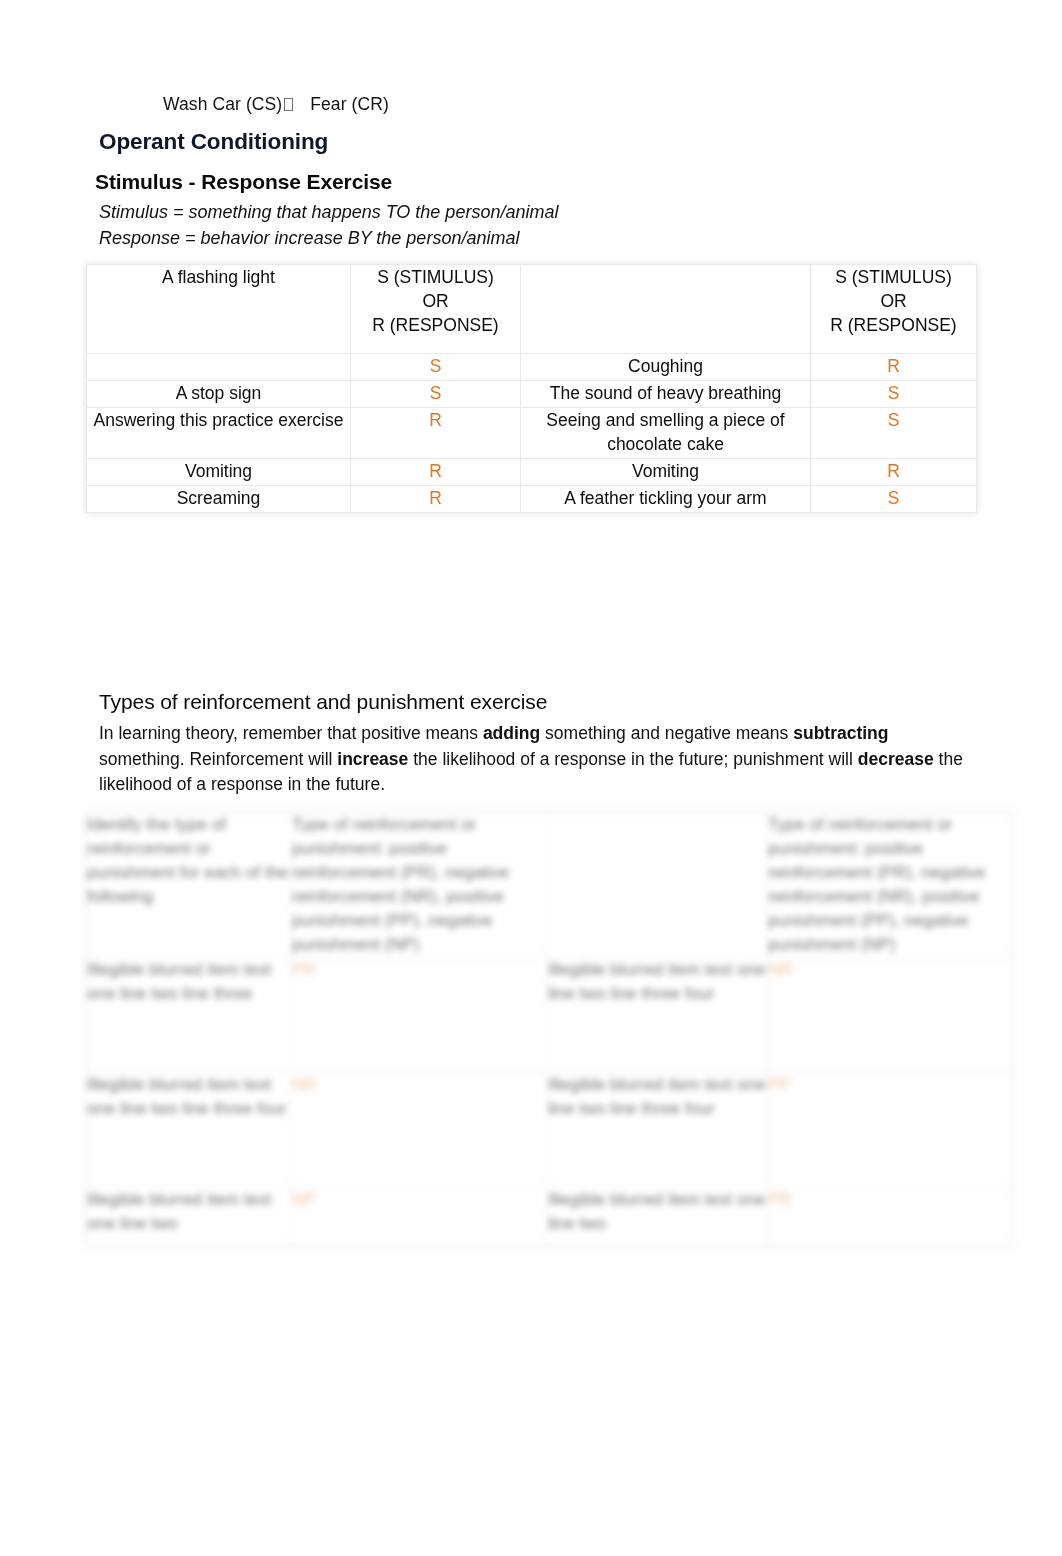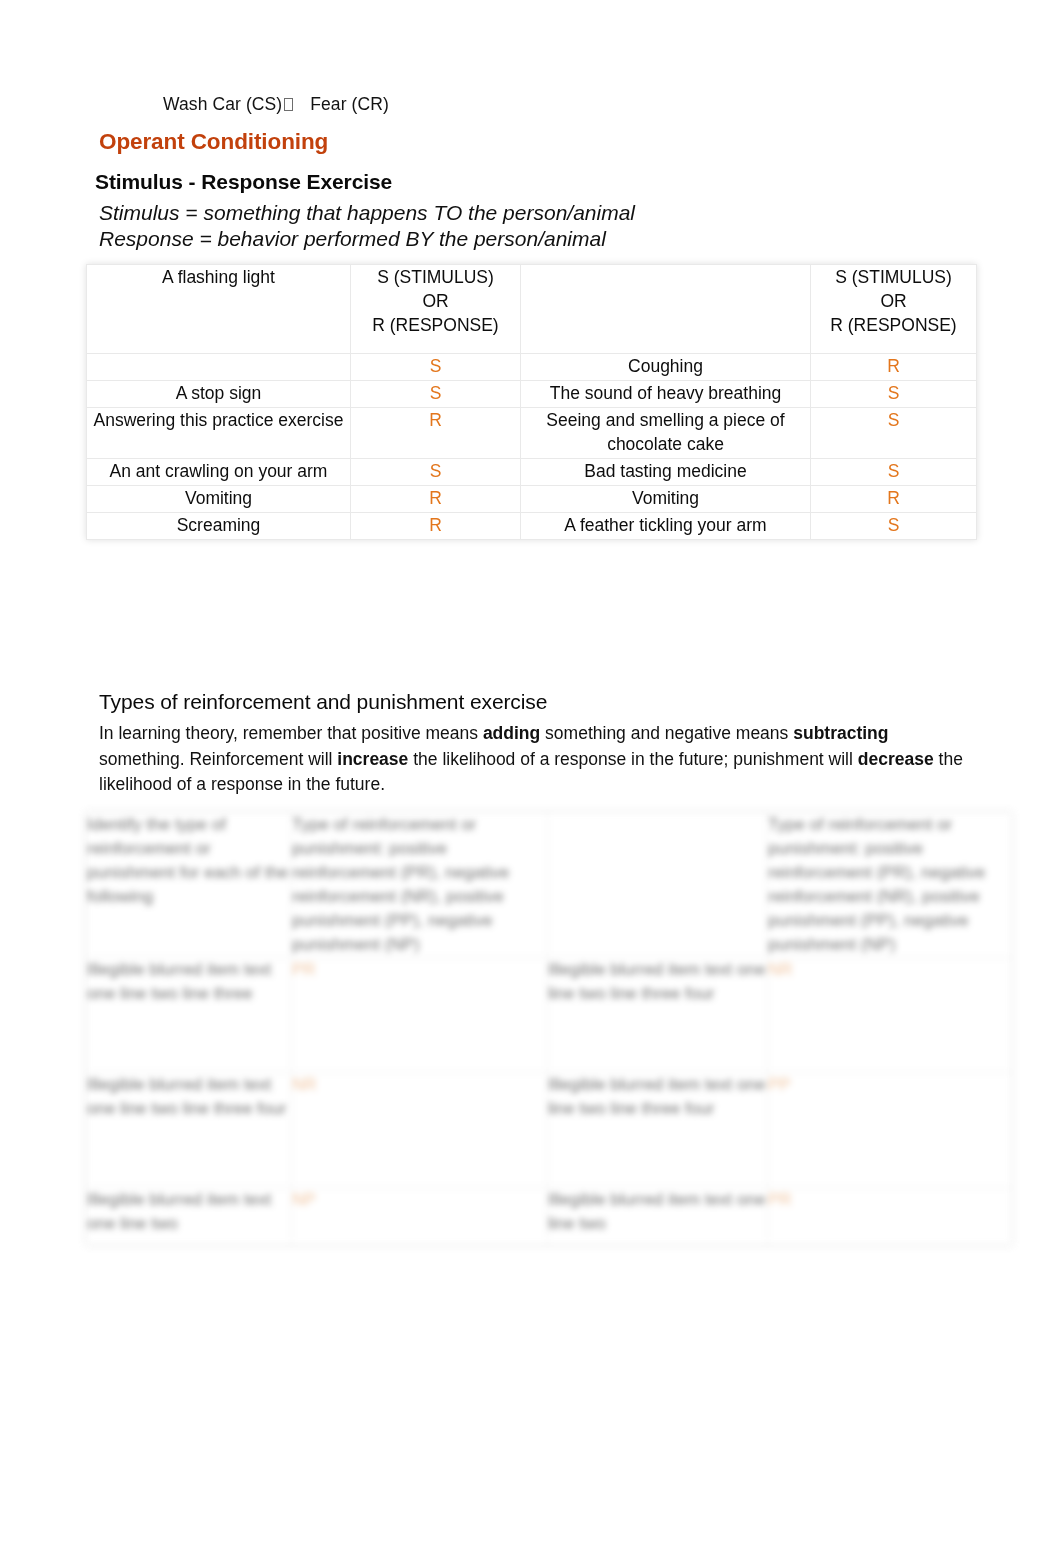--- a/index.html
+++ b/index.html
@@ -47,36 +47,36 @@
   }
 
   
   .h-main {
     position: absolute;
     left: 99px;
     top: 129px;
     font-size: 22.5px;
     font-weight: bold;
     letter-spacing: -0.1px;
-    color: #c2410c;
+    color: #0f172a;
   }
   .h-sub {
     position: absolute;
     left: 95px;
     top: 170px;
     font-size: 21px;
     font-weight: bold;
     letter-spacing: -0.1px;
     color: #0a0a0a;
   }
   .lede {
     position: absolute;
     left: 99px;
     top: 200px;
-    font-size: 21px;
+    font-size: 18px;
     font-style: italic;
     line-height: 25.5px;
     color: #111111;
   }
   .lede div { white-space: pre; }
 
   
   .doc-table {
     position: absolute;
     border-collapse: collapse;
@@ -158,21 +158,21 @@
 <div class="page">
 
   <div class="carryover"><span>Wash Car (CS)</span><span class="tofu"></span>   <span>Fear (CR)</span></div>
 
   <div class="h-main">Operant Conditioning</div>
 
   <div class="h-sub">Stimulus - Response Exercise</div>
 
   <div class="lede">
     <div>Stimulus = something that happens TO the person/animal</div>
-    <div>Response = behavior performed BY the person/animal</div>
+    <div>Response = behavior increase BY the person/animal</div>
   </div>
 
   <table class="doc-table" id="table-sr">
     <colgroup>
       <col style="width:264px">
         <col style="width:170px">
       <col style="width:290px">
         <col style="width:166px">
     </colgroup>
     <tbody>
@@ -201,26 +201,20 @@
         <td class="c-ans">S</td>
       </tr>
 
       <tr>
         <td class="c-term" style="height:50px">Answering this practice exercise</td>
         <td class="c-ans">R</td>
         <td class="c-term">Seeing and smelling a piece of chocolate cake</td>
         <td class="c-ans">S</td>
       </tr>
 
-      <tr>
-        <td class="c-term" style="height:26px">An ant crawling on your arm</td>
-        <td class="c-ans">S</td>
-        <td class="c-term">Bad tasting medicine</td>
-        <td class="c-ans">S</td>
-      </tr>
 
       <tr>
         <td class="c-term" style="height:26px">Vomiting</td>
         <td class="c-ans">R</td>
         <td class="c-term">Vomiting</td>
         <td class="c-ans">R</td>
       </tr>
 
       <tr>
         <td class="c-term" style="height:26px">Screaming</td>

